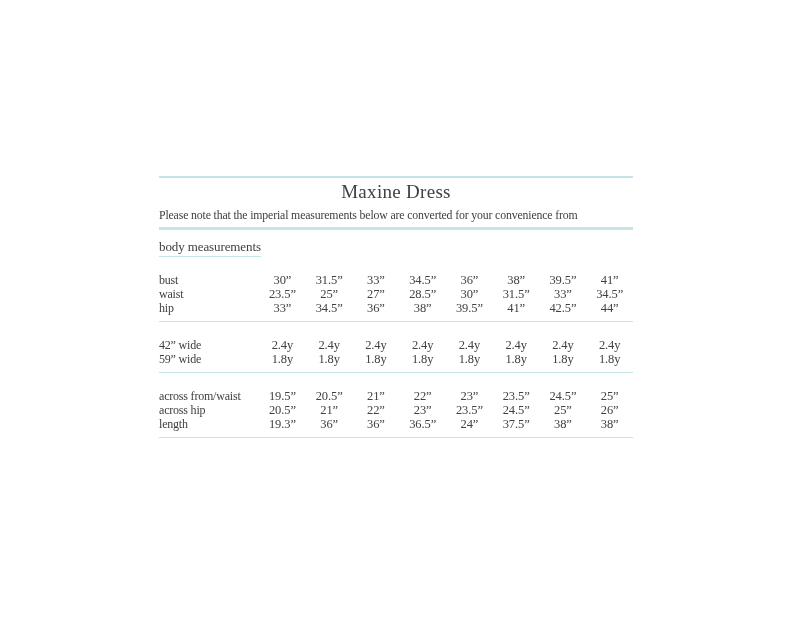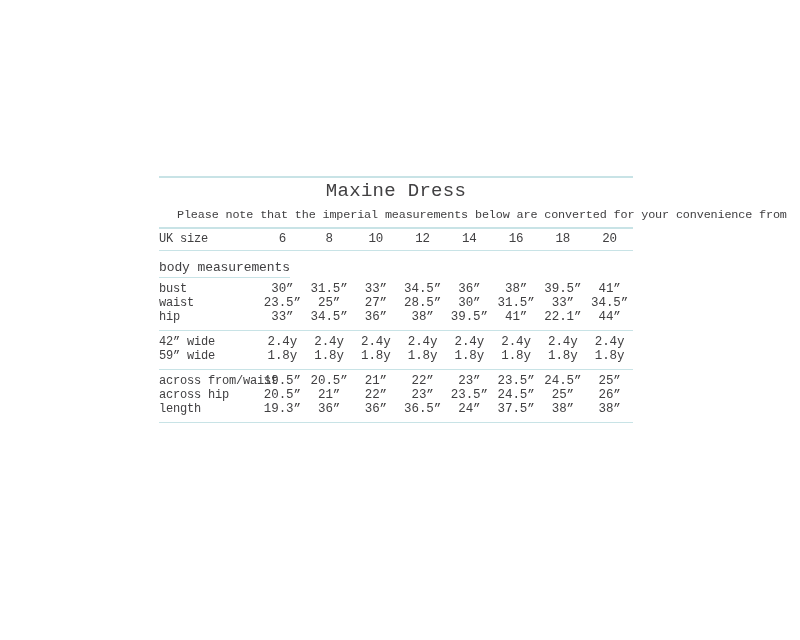--- a/index.html
+++ b/index.html
@@ -5,21 +5,21 @@
   html, body {
     margin: 0;
     padding: 0;
     background: #ffffff;
   }
   .page {
     position: relative;
     width: 800px;
     height: 472px;
     background: #ffffff;
-    font-family: Liberation Mono, monospace;
+    font-family: Liberation Serif, serif;
     color: var(--text, #414042);
     overflow: hidden;
   }
   .content {
     position: absolute;
     left: 159px;
     top: 176px;
     width: 474px;
   }
   .rule {
@@ -33,21 +33,21 @@
     line-height: 21px;
     letter-spacing: 0.3px;
     font-weight: 400;
   }
   .note {
     margin-top: 6px;
     font-size: 11.8px;
     line-height: 15.5px;
     letter-spacing: -0.15px;
   }
-  .note div { white-space: nowrap; margin-left: 18px; }
+  .note div { white-space: nowrap; }
   .rule.below-note { margin-top: 4px; }
   .trow {
     display: grid;
     grid-template-columns: 100px repeat(8, 46.75px);
     align-items: baseline;
   }
   .trow.head {
     height: 21px;
     align-items: center;
   }
@@ -71,21 +71,21 @@
     font-size: 13px;
     line-height: 14px;
     letter-spacing: -0.1px;
     padding-bottom: 2px;
     border-bottom: 1.5px solid var(--rule, #c8e3e6);
   }
   .section-heading .light {
     color: var(--light_text, #8a8c8e);
   }
   .rows {
-    margin-top: 4px;
+    margin-top: 16px;
     margin-bottom: 5px;
   }
   .rows .trow {
     line-height: 14.2px;
   }
 </style>
 </head>
 <body>
 
 <div class="page">
@@ -94,31 +94,20 @@
     <div class="rule"></div>
 
     <div class="title">Maxine Dress</div>
 
     <div class="note">
       <div>Please note that the imperial measurements below are converted for your convenience from</div>
     </div>
 
     <div class="rule below-note"></div>
 
-    <div class="trow head">
-      <div class="cell lbl">UK size</div>
-      <div class="cell val">6</div>
-      <div class="cell val">8</div>
-      <div class="cell val">10</div>
-      <div class="cell val">12</div>
-      <div class="cell val">14</div>
-      <div class="cell val">16</div>
-      <div class="cell val">18</div>
-      <div class="cell val">20</div>
-    </div>
 
     <div class="rule"></div>
 
     <div class="section-heading">
       <span class="hd"><span>body measurements</span><span class="light"></span></span>
     </div>
     <div class="rows">
       <div class="trow">
         <div class="cell lbl">bust</div>
         <div class="cell val">30”</div>
@@ -142,21 +131,21 @@
         <div class="cell val">34.5”</div>
       </div>
       <div class="trow">
         <div class="cell lbl">hip</div>
         <div class="cell val">33”</div>
         <div class="cell val">34.5”</div>
         <div class="cell val">36”</div>
         <div class="cell val">38”</div>
         <div class="cell val">39.5”</div>
         <div class="cell val">41”</div>
-        <div class="cell val">22.1”</div>
+        <div class="cell val">42.5”</div>
         <div class="cell val">44”</div>
       </div>
     </div>
     <div class="rule"></div>
 
     <div class="rows">
       <div class="trow">
         <div class="cell lbl">42” wide</div>
         <div class="cell val">2.4y</div>
         <div class="cell val">2.4y</div>

